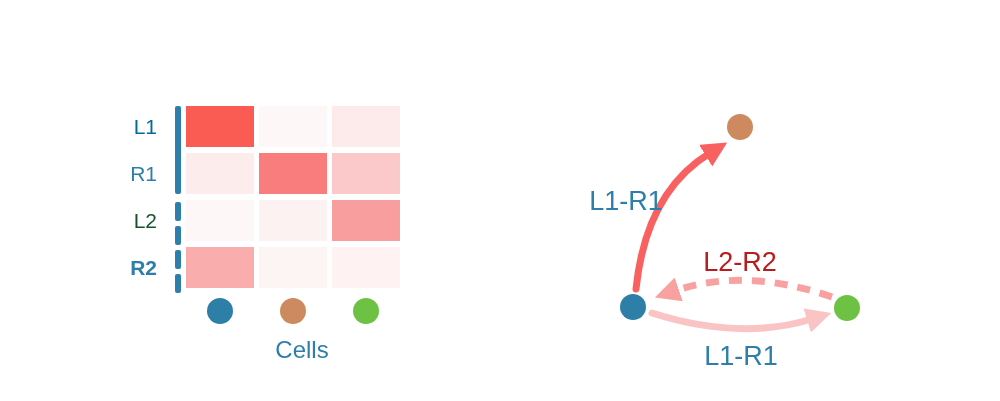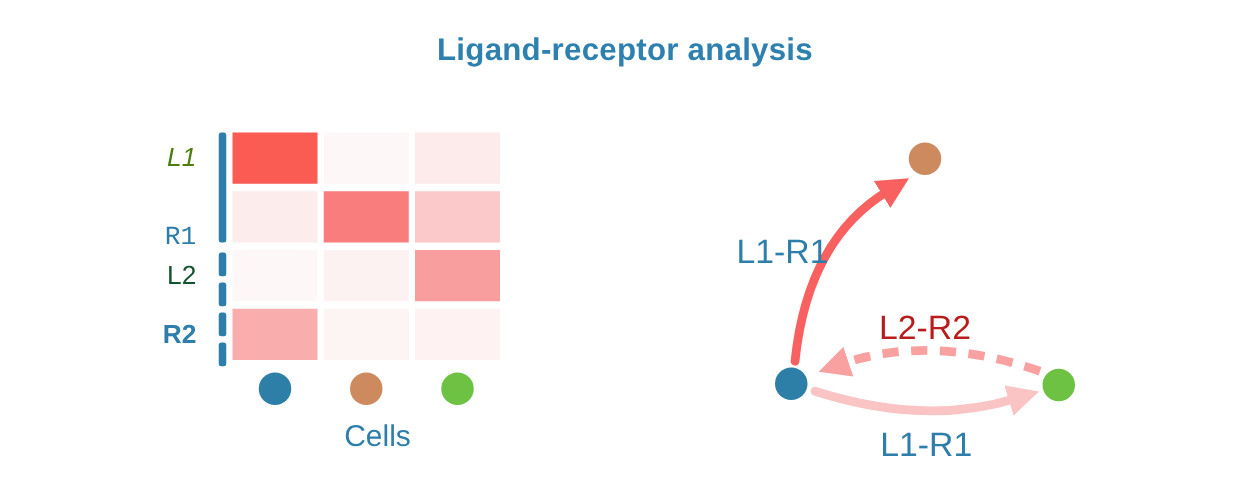--- a/index.html
+++ b/index.html
@@ -28,21 +28,21 @@
   
   .row-label {
     position: absolute;
     left: 95px;
     width: 62px;
     text-align: right;
     font-size: 21px;
     line-height: 25px;
   }
   .row-label.r0 { top: 114px; }
-  .row-label.r1 { top: 178px; font-family: Liberation Mono, monospace; }
+  .row-label.r1 { top: 161px; }
   .row-label.r2 { top: 208px; }
   .row-label.r3 { top: 255px; }
 
   .group-bar { position: absolute; left: 175px; width: 6px; border-radius: 2px; }
   .bar-solid  { top: 106px; height: 88px; }
   .bar-dash-0 { top: 202px; height: 19px; }
   .bar-dash-1 { top: 226px; height: 19px; }
   .bar-dash-2 { top: 250px; height: 19px; }
   .bar-dash-3 { top: 274px; height: 19px; }
 
@@ -96,23 +96,22 @@
   }
   .edge-label.top    { left: 561px; top: 186px; }
   .edge-label.middle { left: 675px; top: 247px; }
   .edge-label.bottom { left: 676px; top: 341px; }
 </style>
 </head>
 <body>
 
 <div class="canvas">
 
-  <div class="page-title" style="color: rgb(46, 128, 174);">Ligand-receptor analysis</div>
 
-  <div class="row-label r0" style="color: #4d7c0f; font-style: italic;">L1</div>
+  <div class="row-label r0" style="color: #0369a1;">L1</div>
   <div class="row-label r1" style="color: rgb(46, 126, 171);">R1</div>
   <div class="row-label r2" style="color: #14532d;">L2</div>
   <div class="row-label r3" style="color: rgb(46, 126, 171); font-weight: bold;">R2</div>
 
   <div class="group-bar bar-solid" style="background-color: rgb(46, 126, 171);"></div>
   <div class="group-bar bar-dash-0" style="background-color: rgb(46, 126, 171);"></div>
   <div class="group-bar bar-dash-1" style="background-color: rgb(46, 126, 171);"></div>
   <div class="group-bar bar-dash-2" style="background-color: rgb(46, 126, 171);"></div>
   <div class="group-bar bar-dash-3" style="background-color: rgb(46, 126, 171);"></div>
 

